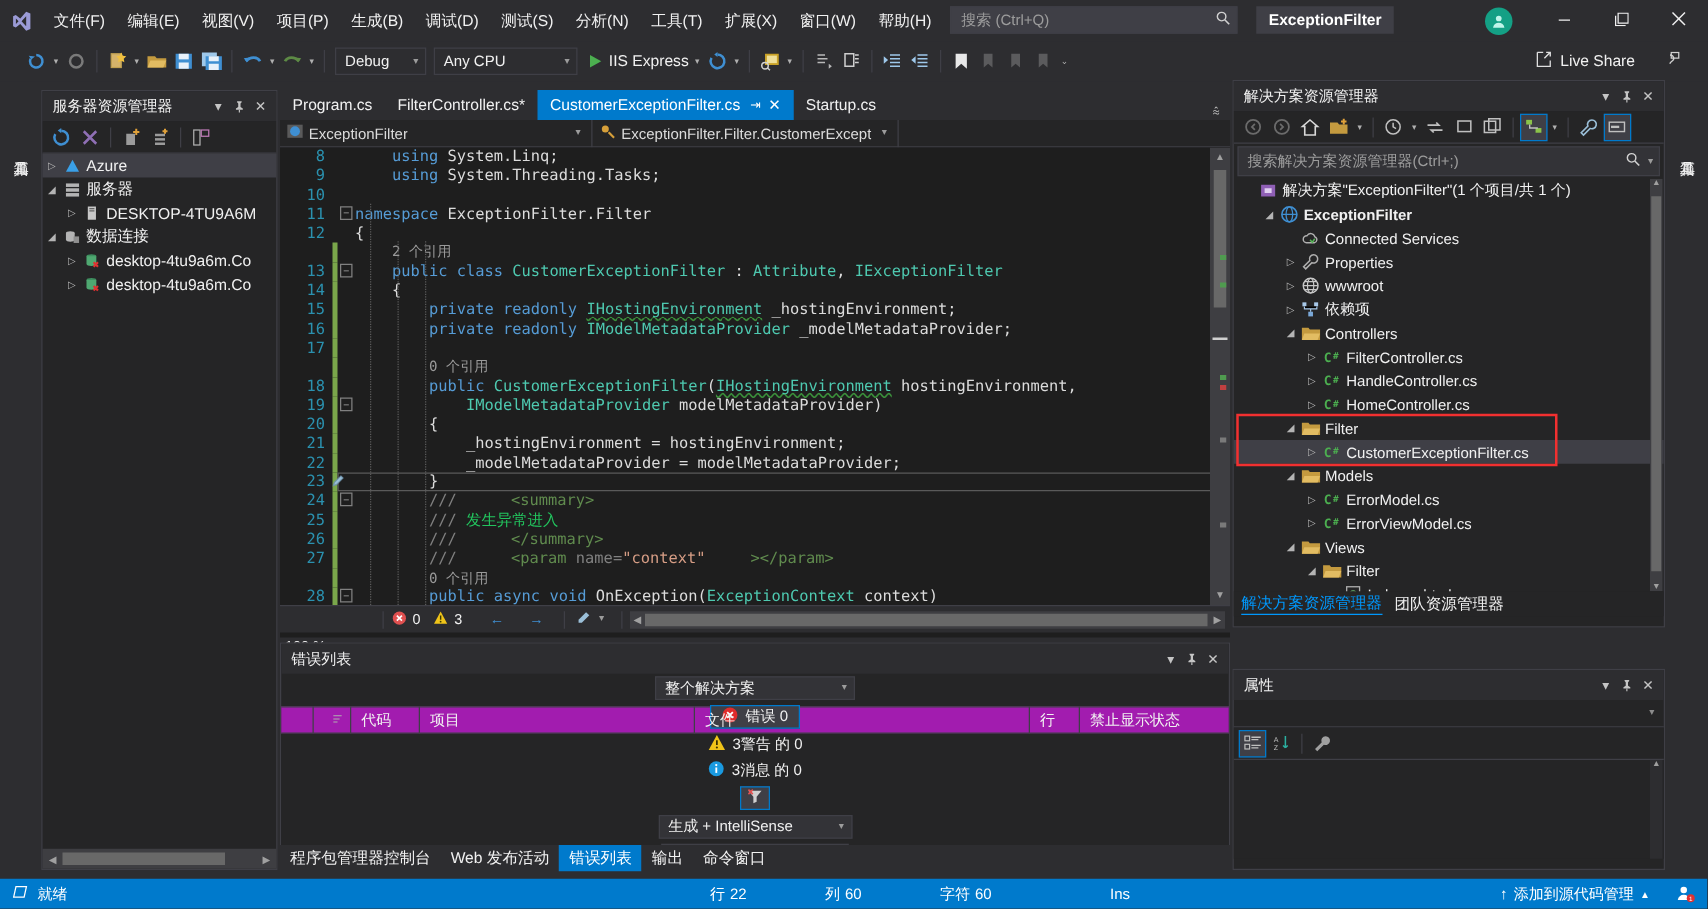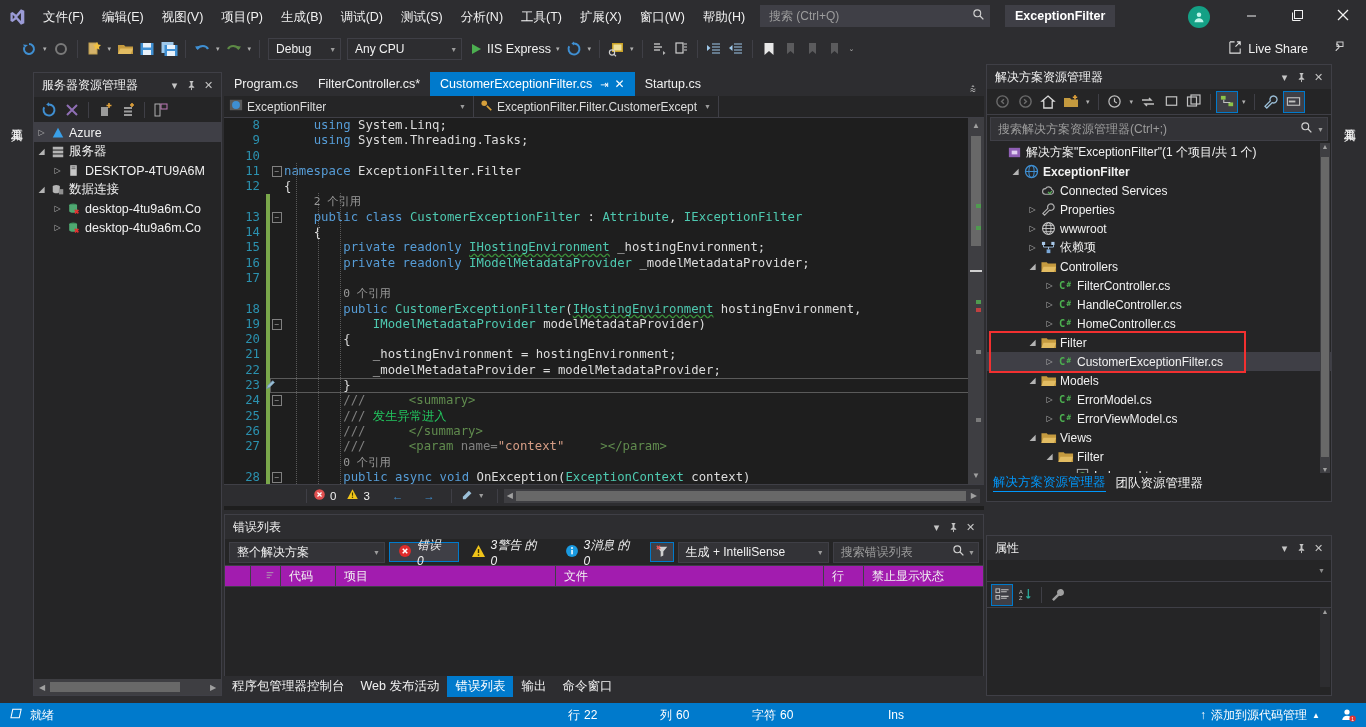--- a/index.html
+++ b/index.html
@@ -162,28 +162,28 @@
 
   .editor-status {
     height: 22px; background: #2d2d30; display: flex; align-items: center; padding: 0 4px;
     font-size: 11.5px; color: #f1f1f1; border-top: 1px solid #3f3f46;
   }
   .zoomcombo { display: flex; align-items: center; width: 72px; height: 18px; margin-top: 44px; }
   .esep { width: 1px; height: 14px; background: #3f3f46; margin: 0 6px; }
 
   
   #error-list { left: 224px; top: 514px; width: 760px; height: 182px; border: 1px solid #3f3f46; }
-  .el-filterbar { height: 26px; display: flex; align-items: center; padding: 2px 4px; gap: 4px; }
+  .el-filterbar { height: 26px; display: flex; align-items: center; padding: 2px 4px; gap: 4px; flex-direction: column; }
   .el-combo {
     height: 21px; background: #333337; border: 1px solid #3f3f46; display: flex; align-items: center;
     padding: 0 4px 0 7px; font-size: 12px; color: #f1f1f1;
   }
   .el-combo .arw { margin-left: auto; font-size: 7px; color: #9c9c9c; padding-left: 10px; }
   .el-toggle {
-    height: 20px; display: flex; align-items: center; gap: 5px; padding: 0 8px; font-size: 12px; font-style: italic;
+    height: 20px; display: flex; align-items: center; gap: 5px; padding: 0 8px; font-size: 12px;
   }
   .el-toggle.on { background: #3f3f46; border: 1px solid #007acc; }
   .el-search {
     height: 21px; background: #333337; border: 1px solid #3f3f46; display: flex; align-items: center;
     padding: 0 3px 0 7px; font-size: 12px; color: #9c9c9c; width: 150px;
   }
   .el-head {
     height: 22px; display: flex; align-items: center; background: #a21caf;
     border-top: 1px solid #3f3f46; border-bottom: 1px solid #3f3f46; font-size: 12px; color: #f1f1f1;
   }

